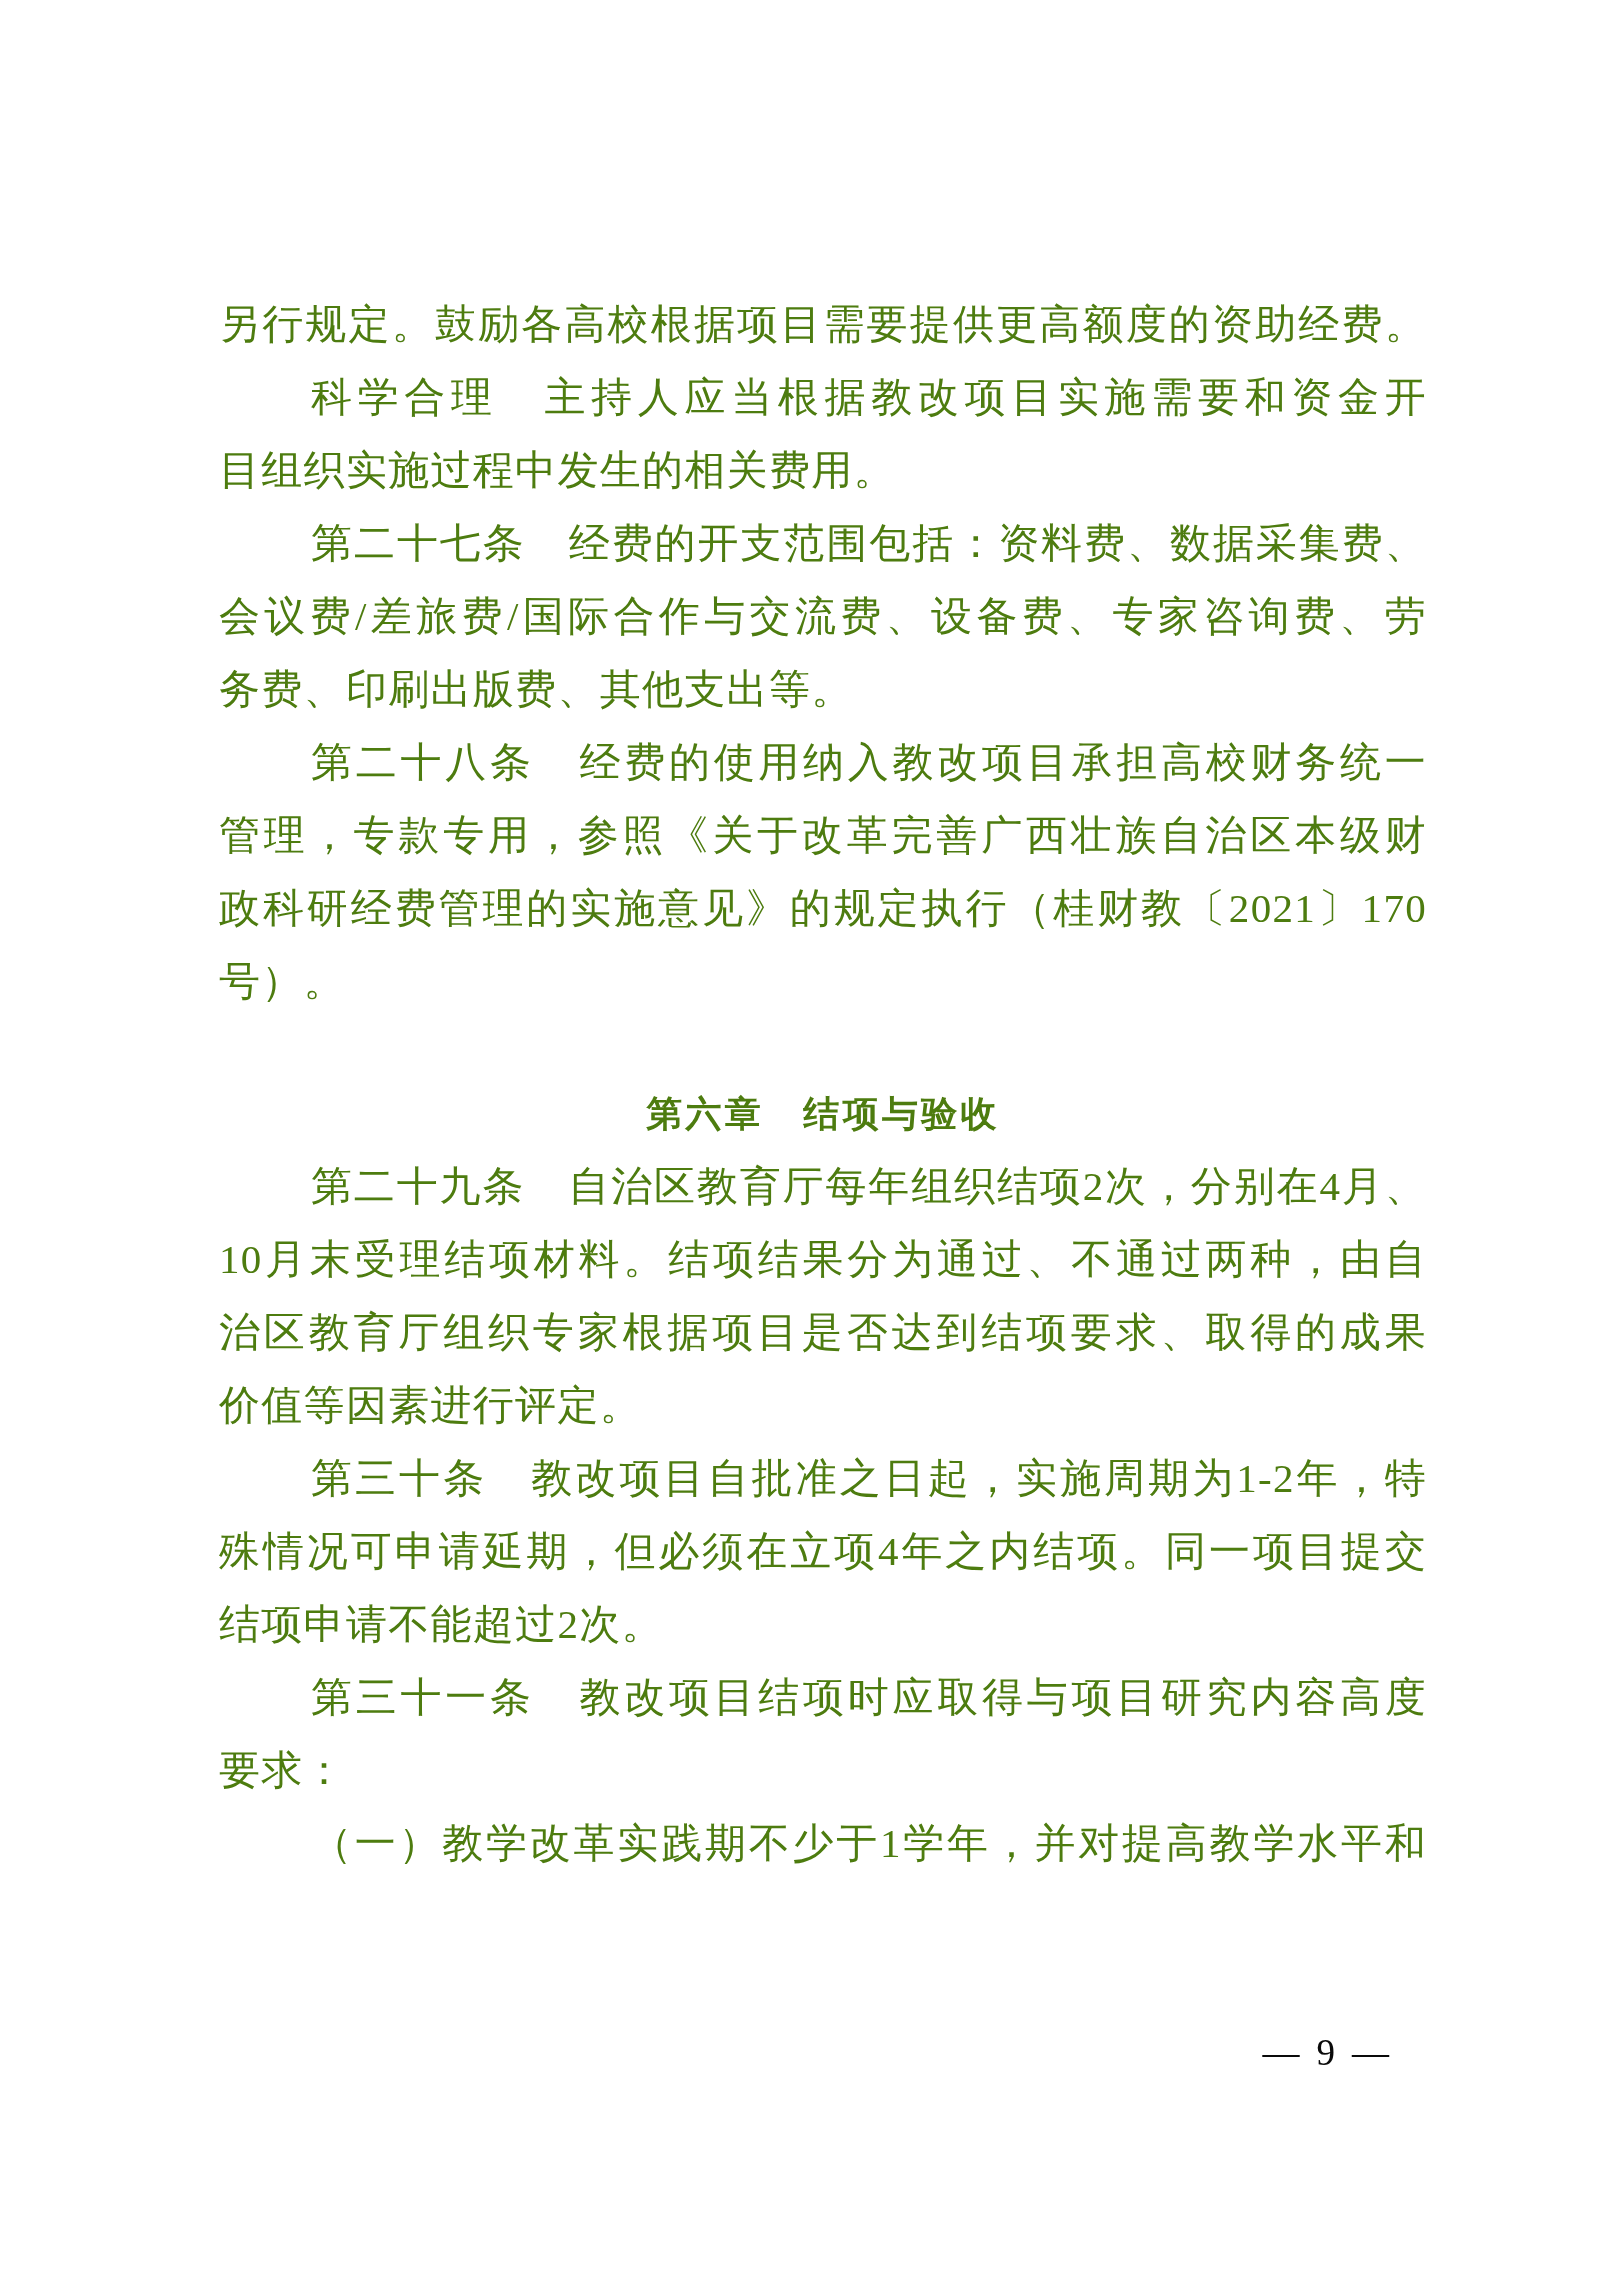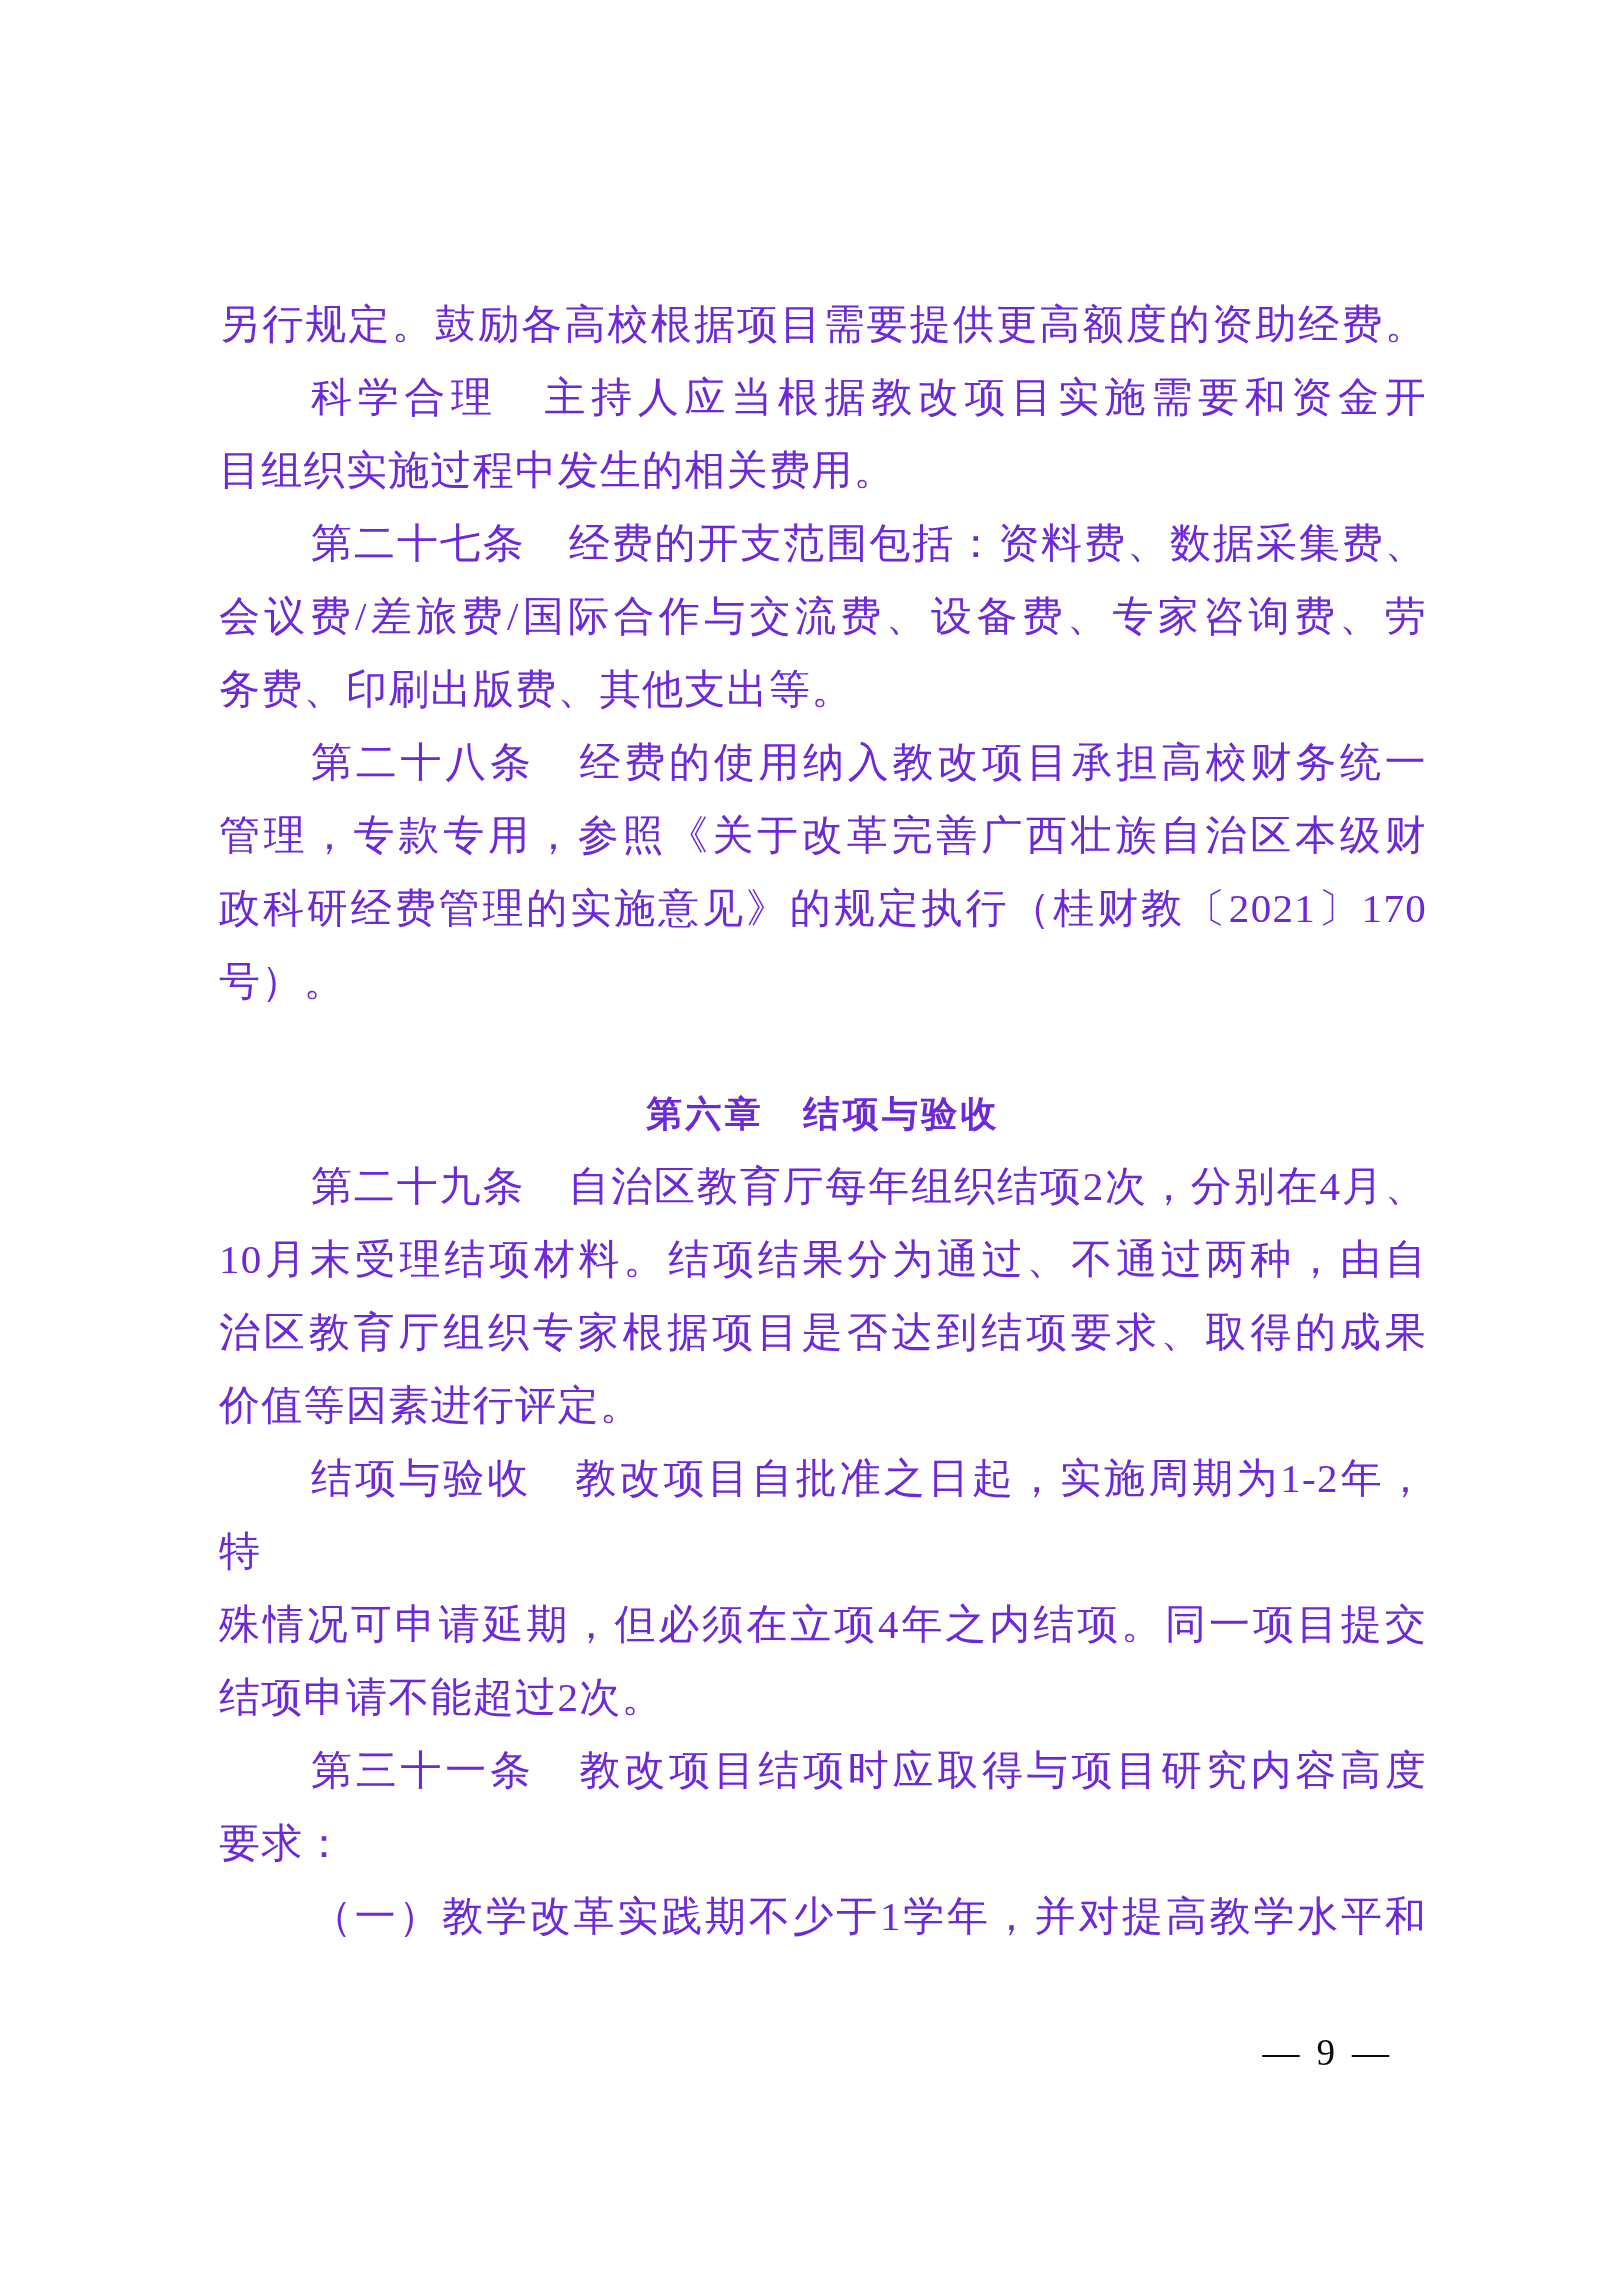--- a/index.html
+++ b/index.html
@@ -17,21 +17,21 @@
   }
   .doc-body {
     position: absolute;
     left: 219px;
     top: 288px;
     width: 1208px;
     font-family: "Liberation Serif", "DejaVu Serif", serif;
     font-size: 41px;
     line-height: 73px;
     letter-spacing: 1.3px;
-    color: #6d28d9;
+    color: #4d7c0f;
   }
   .line {
     min-height: 73px;
     white-space: pre-wrap;
   }
   .line.indent {
     text-indent: 92px;
   }
   .line.fill {
     text-align: justify;
@@ -71,21 +71,21 @@
       <div class="line flush">务费、印刷出版费、其他支出等。</div>
       <div class="line indent fill">第二十八条　经费的使用纳入教改项目承担高校财务统一</div>
       <div class="line flush fill">管理，专款专用，参照《关于改革完善广西壮族自治区本级财</div>
       <div class="line flush fill">政科研经费管理的实施意见》的规定执行（桂财教〔2021〕170</div>
       <div class="line flush">号）。</div>
       <div class="line chapter">第六章　结项与验收</div>
       <div class="line indent fill">第二十九条　自治区教育厅每年组织结项2次，分别在4月、</div>
       <div class="line flush fill">10月末受理结项材料。结项结果分为通过、不通过两种，由自</div>
       <div class="line flush fill">治区教育厅组织专家根据项目是否达到结项要求、取得的成果</div>
       <div class="line flush">价值等因素进行评定。</div>
-      <div class="line indent fill">结项与验收　教改项目自批准之日起，实施周期为1-2年，特</div>
+      <div class="line indent fill">第三十条　教改项目自批准之日起，实施周期为1-2年，特</div>
       <div class="line flush fill">殊情况可申请延期，但必须在立项4年之内结项。同一项目提交</div>
       <div class="line flush">结项申请不能超过2次。</div>
       <div class="line indent fill">第三十一条　教改项目结项时应取得与项目研究内容高度</div>
       <div class="line flush">要求：</div>
       <div class="line indent fill">（一）教学改革实践期不少于1学年，并对提高教学水平和</div>
     </div>
   <div class="page-number">— 9 —</div>
 </div>
 
 

